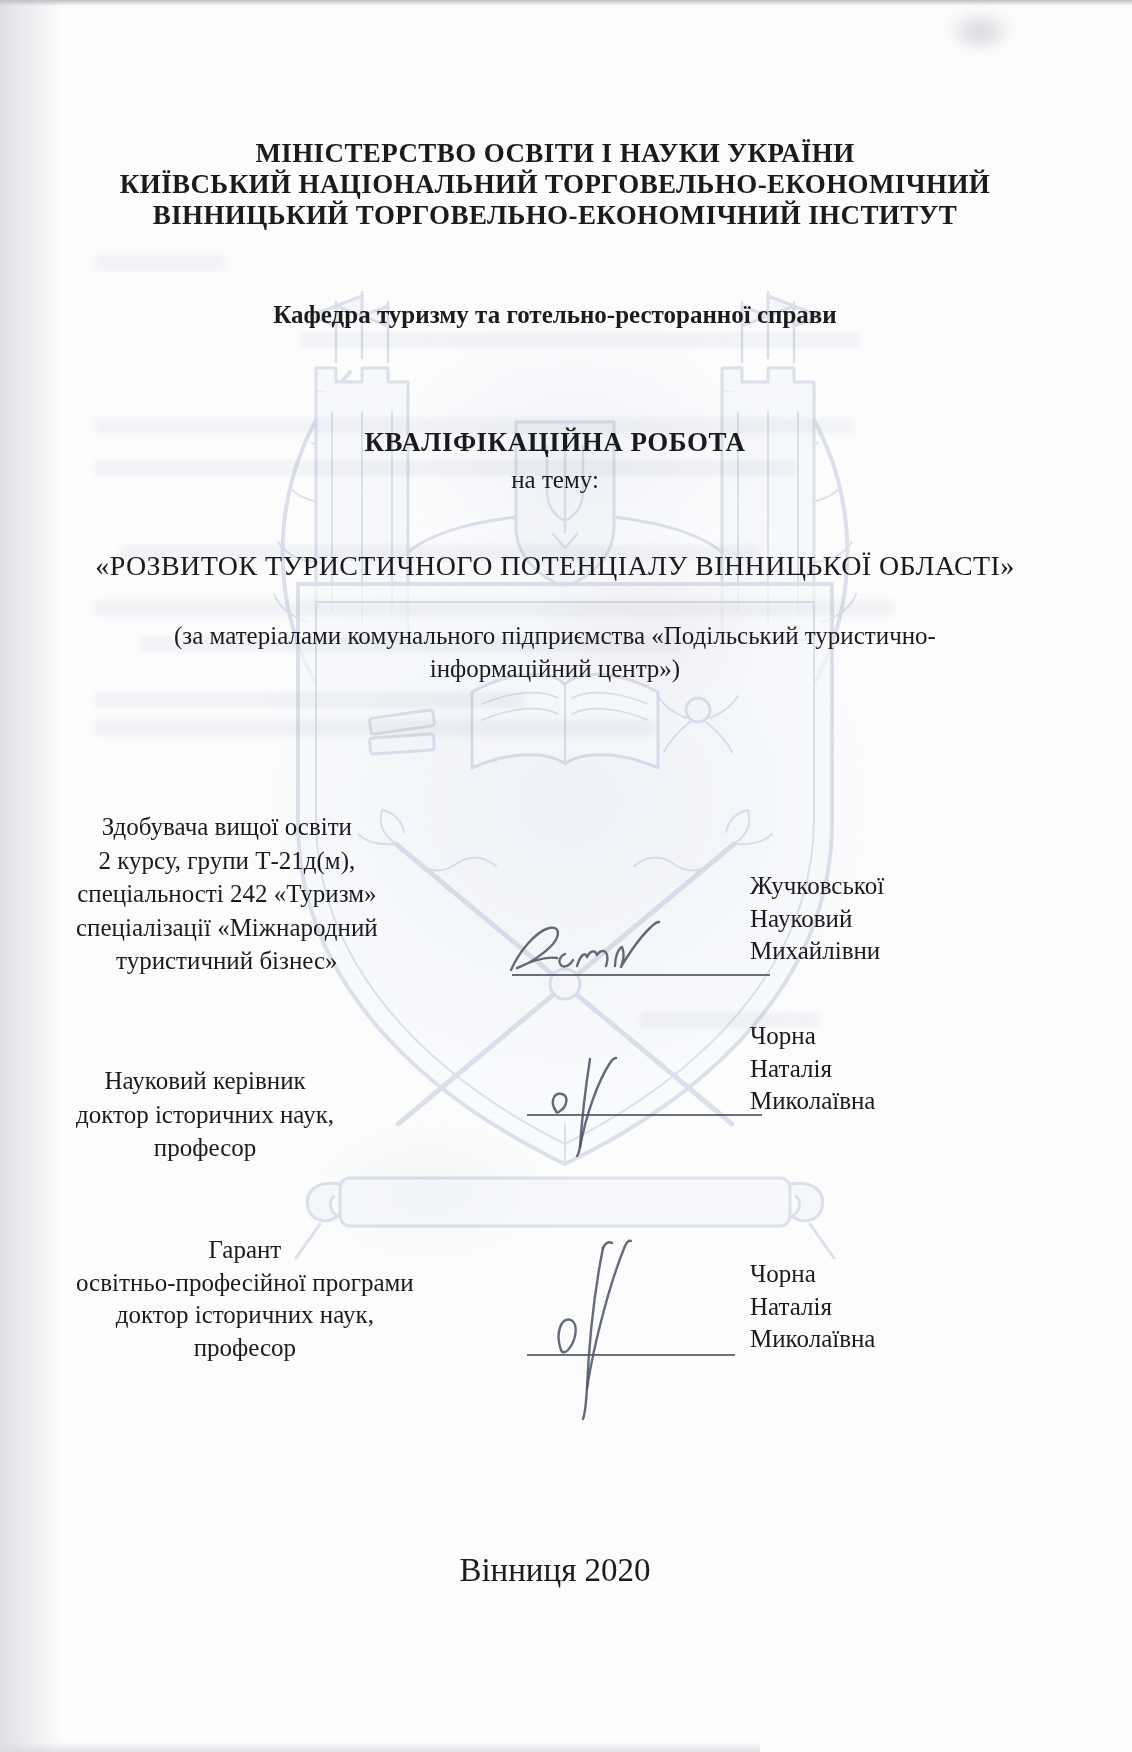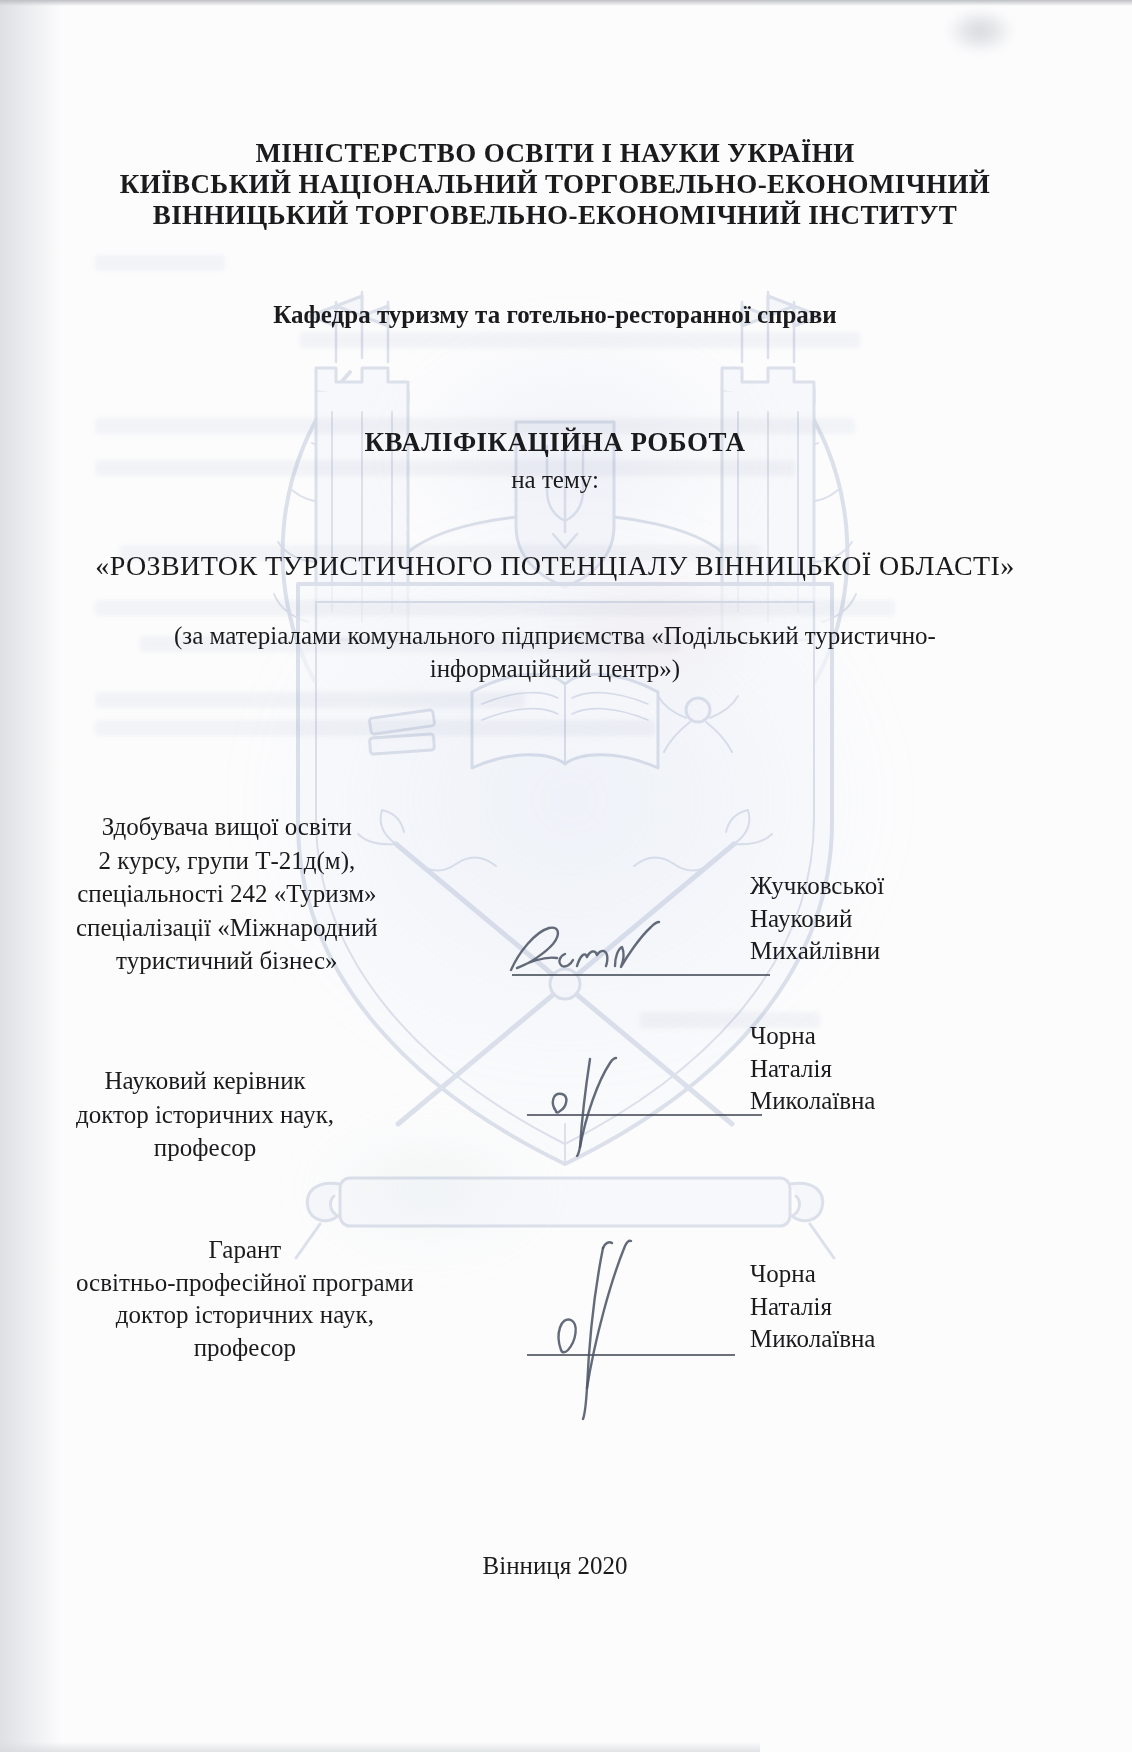--- a/index.html
+++ b/index.html
@@ -36,21 +36,21 @@
                 background:radial-gradient(ellipse at center,rgba(195,215,205,.17),rgba(255,255,255,0) 70%); filter:blur(20px); }
   #crest { position:absolute; left:220px; top:262px; }
   
   .center-col { position:absolute; left:30px; width:1050px; text-align:center; }
   .hdr   { top:138px; font-weight:bold; font-size:27px; line-height:31px; letter-spacing:.4px; }
   .dept  { top:301px; font-weight:bold; font-size:25px; }
   .wtype { top:427px; font-weight:bold; font-size:27px; letter-spacing:.5px; }
   .topic { top:466px; font-size:25px; }
   .title { top:550px; font-size:28px; letter-spacing:.4px; }
   .subtl { top:619px; font-size:25px; line-height:33px;text-align:center; }
-  .footer{ top:1552px; font-size:25px; }
+  .footer{ top:1552px; font-size:33px; }
   .leftcol  { position:absolute; left:76px;  font-size:25px; line-height:33.5px; text-align:center; }
   .namecol  { position:absolute; left:750px; font-size:25px; line-height:32.5px; text-align:left; }
   .line { display:block; }
   
   .sig-line { position:absolute; height:2px; background:rgba(70,76,88,.8); }
   .sig-svg  { position:absolute; }
   .sig-svg path { stroke:#4d5566; stroke-width:2.4; fill:none;
                   stroke-linecap:round; stroke-linejoin:round; opacity:.88; }
 </style>
 </head>

